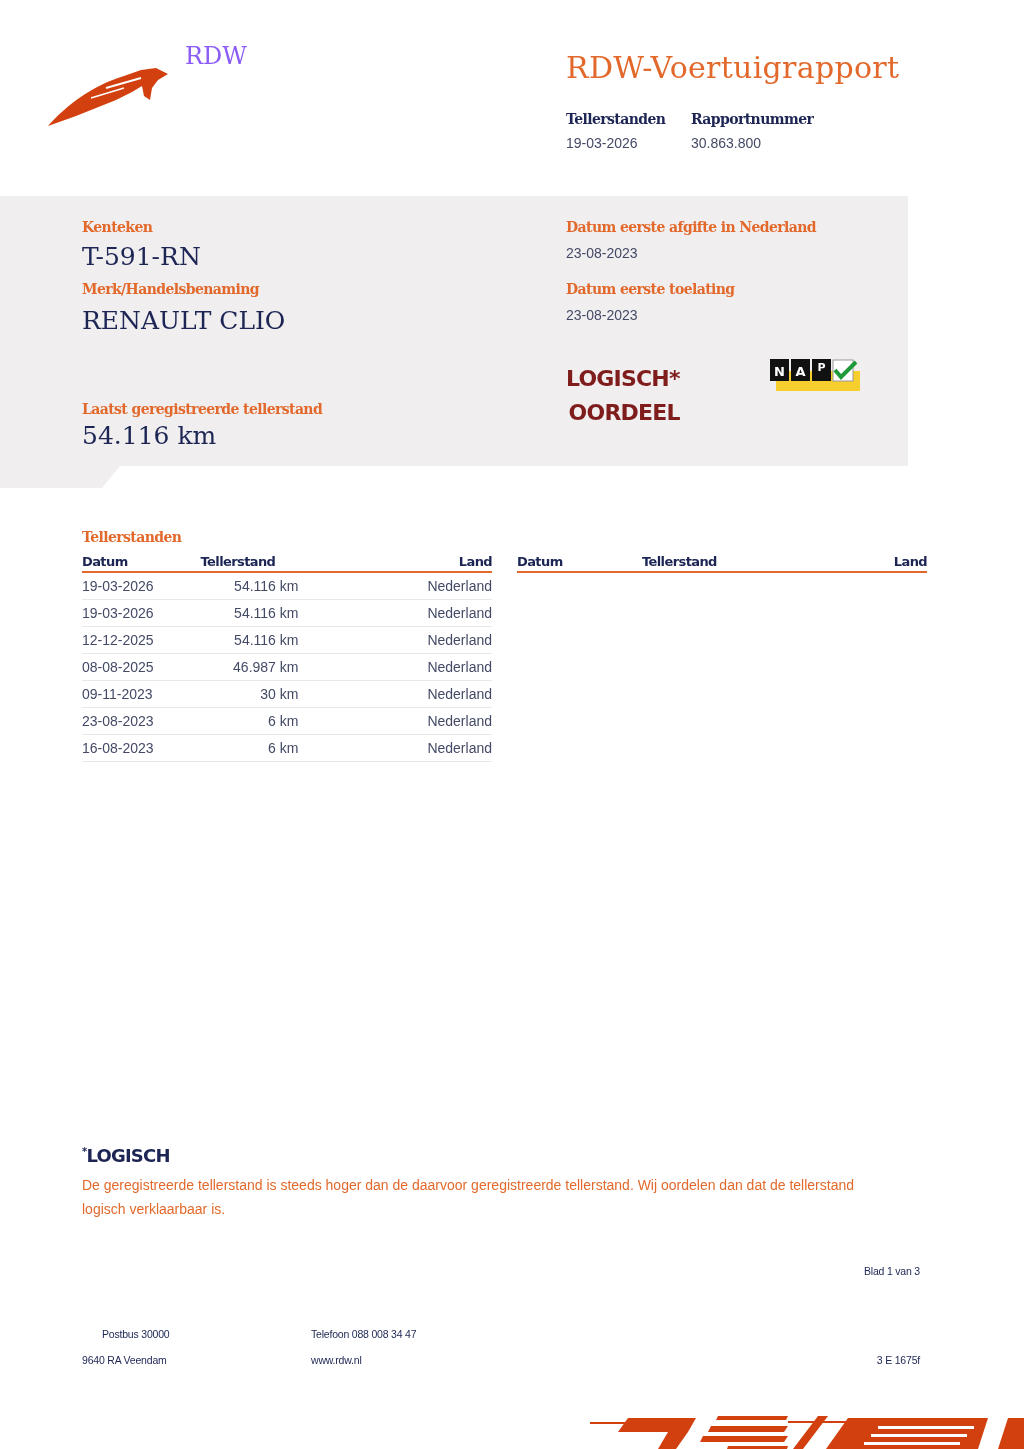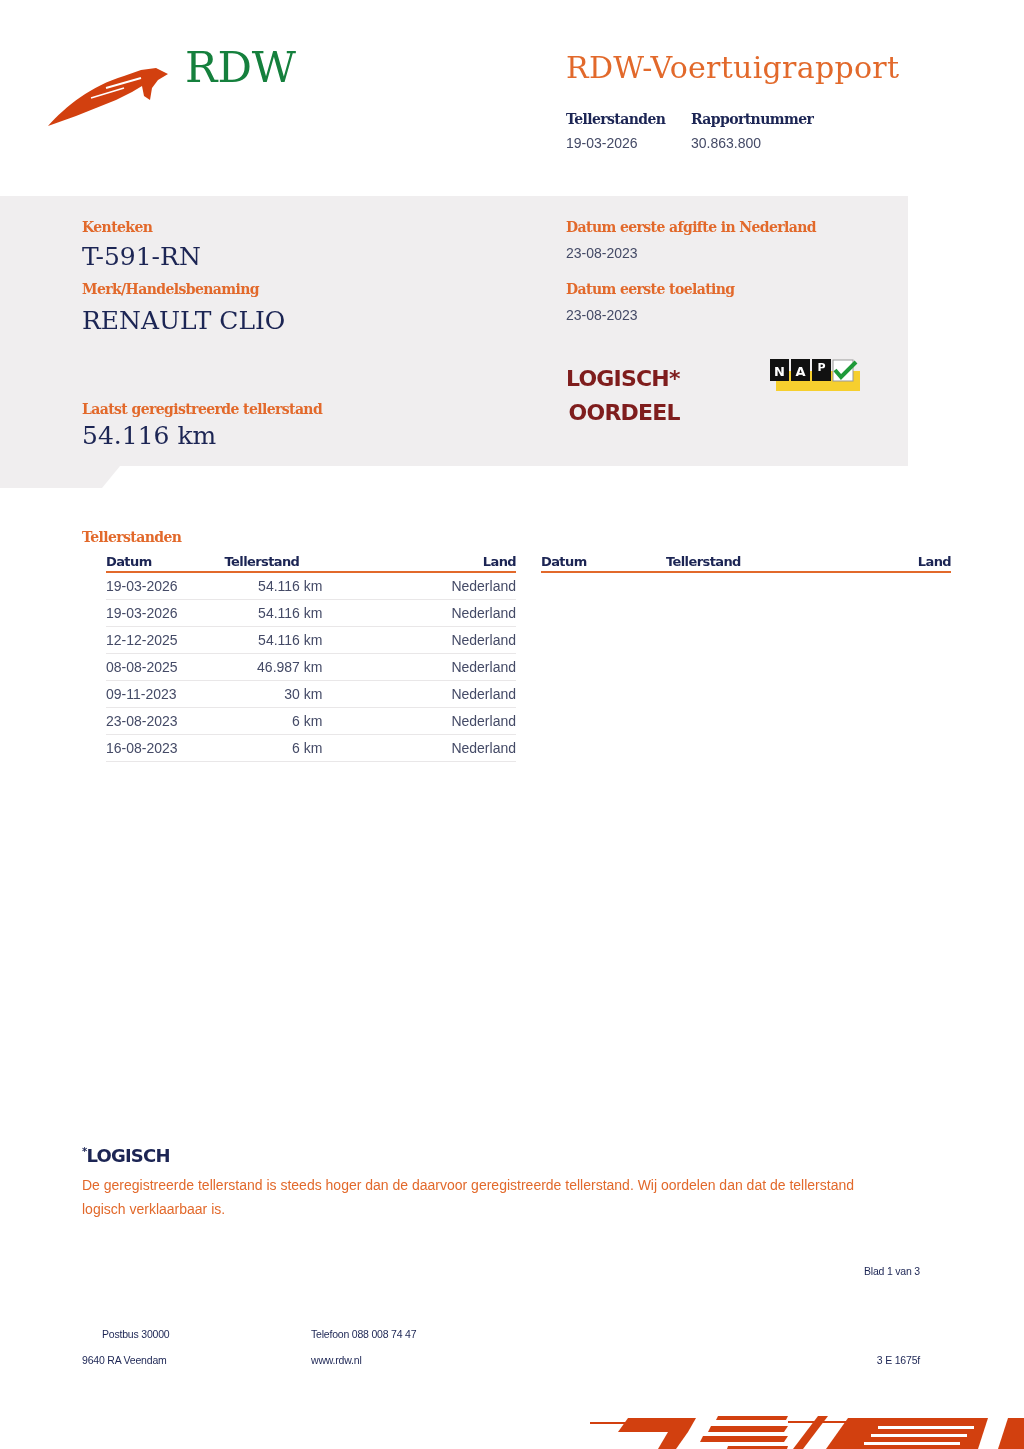--- a/index.html
+++ b/index.html
@@ -3,40 +3,40 @@
 <meta charset="utf-8">
 <style>
   html, body { margin:0; padding:0; }
   body { width:1024px; height:1449px; position:relative; background:#ffffff; overflow:hidden;
          font-family:"Liberation Sans", sans-serif; color:#1c2554; }
   .abs { position:absolute; }
   .serif { font-family:"DejaVu Serif", "Liberation Serif", serif; }
   .slab { font-family:"DejaVu Serif", serif; font-weight:bold; letter-spacing:-0.6px; }
 
   #logo-mark { left:46px; top:66px; width:124px; height:64px; }
-  #brand-name { left:185px; top:42px; font-size:43px; color:#15803d; }
+  #brand-name { left:185px; top:42px; font-size:24px; color:#8b5cf6; }
 
   #report-title { left:566px; top:50px; font-size:30px; color:#e2692b; letter-spacing:0.3px; }
   .meta-label { font-size:14px; color:#1c2554; top:111px; }
   .meta-value { font-size:14px; color:#444a66; top:135px; }
 
   #panel { left:0; top:196px; width:908px; height:270px; background:#f0eeef; }
   #panel-notch { left:0; top:466px; width:120px; height:22px; }
 
   .field-label { font-size:14px; color:#e2692b; }
   .big-value { font-size:25px; color:#1c2554; }
   .small-value { font-size:14px; color:#444a66; }
 
   #verdict { left:566px; top:362px; font-family:"DejaVu Sans", sans-serif; font-weight:bold;
              font-size:22px; line-height:34px; color:#7f1d1d; letter-spacing:-0.8px;text-align:right; }
   #nap-logo { left:768px; top:357px; width:94px; height:36px; }
 
   #tellerstanden-title { left:82px; top:529px; font-size:14px; color:#e2692b; }
 
-  table.tl { position:absolute; border-collapse:collapse; font-size:14px;margin-left:24px; }
+  table.tl { position:absolute; border-collapse:collapse; font-size:14px; }
   table.tl th { font-family:"DejaVu Sans", sans-serif; font-weight:bold; font-size:13px; color:#1c2554;
                 letter-spacing:-0.6px; padding:0 0 2px 0; height:16px; text-align:left;
                 border-bottom:2px solid #e2692b; }
   table.tl td { height:26px; border-bottom:1.5px solid #e9e7e8; color:#444a66; padding:0; vertical-align:middle; }
   .c-date { width:125px; }
   .c-km { width:80px; text-align:right; }
   .c-land { width:205px; text-align:right; }
   table.tl th.c-km { text-align:left; }
   table.tl th.c-land { text-align:right; }
 
@@ -157,21 +157,21 @@
   </thead>
 </table>
 
 <div id="footnote-title" class="abs">
   <span class="star">*</span><span>LOGISCH</span>
 </div>
 <div id="footnote-text" class="abs">De geregistreerde tellerstand is steeds hoger dan de daarvoor geregistreerde tellerstand. Wij oordelen dan dat de tellerstand logisch verklaarbaar is.</div>
 
 <div class="abs footer" style="left:82px; top:1328px;padding-left:20px;">Postbus 30000</div>
 <div class="abs footer" style="left:82px; top:1354px;">9640 RA Veendam</div>
-<div class="abs footer" style="left:311px; top:1328px;">Telefoon 088 008 74 47</div>
+<div class="abs footer" style="left:311px; top:1328px;">Telefoon 088 008 34 47</div>
 <div class="abs footer" style="left:311px; top:1354px;">www.rdw.nl</div>
 <div class="abs footer" style="right:104px; top:1265px; text-align:left;">Blad 1 van 3</div>
 <div class="abs footer" style="right:104px; top:1354px; text-align:right;">3 E 1675f</div>
 
 <svg id="bottom-graphic" class="abs" viewBox="0 0 436 41">
   <g fill="#d2400f">
     <rect x="2" y="14" width="40" height="2"></rect>
     <polygon points="40,10 108,10 100,24 30,24"></polygon>
     <polygon points="80,24 100,24 88,41 70,41"></polygon>
     <polygon points="130,8 200,8 198,12 128,12"></polygon>

